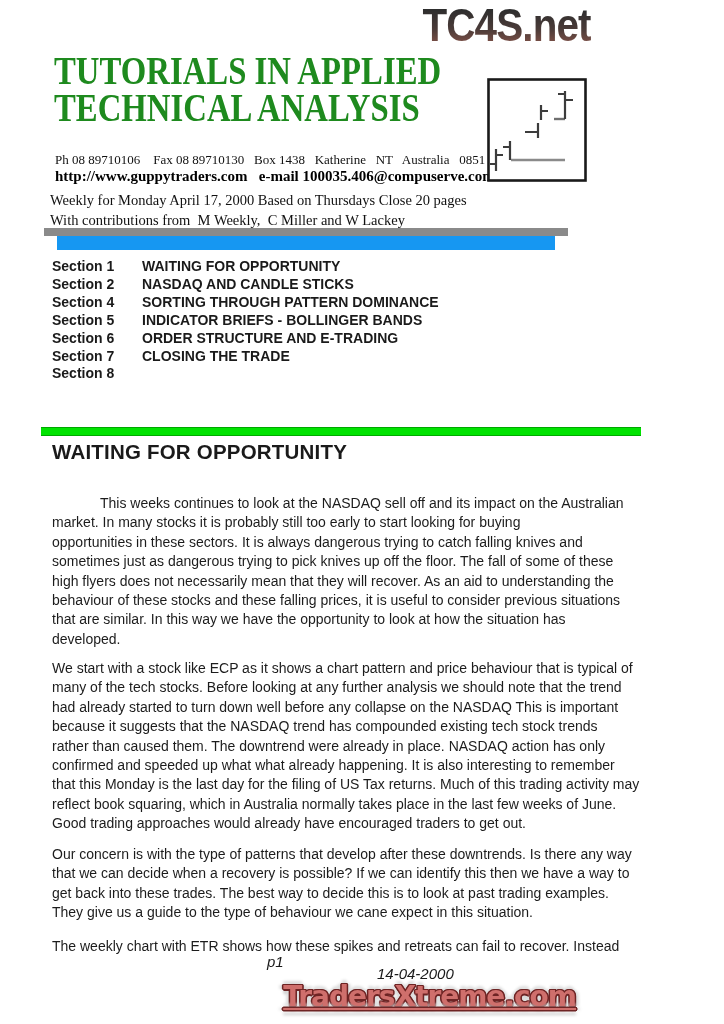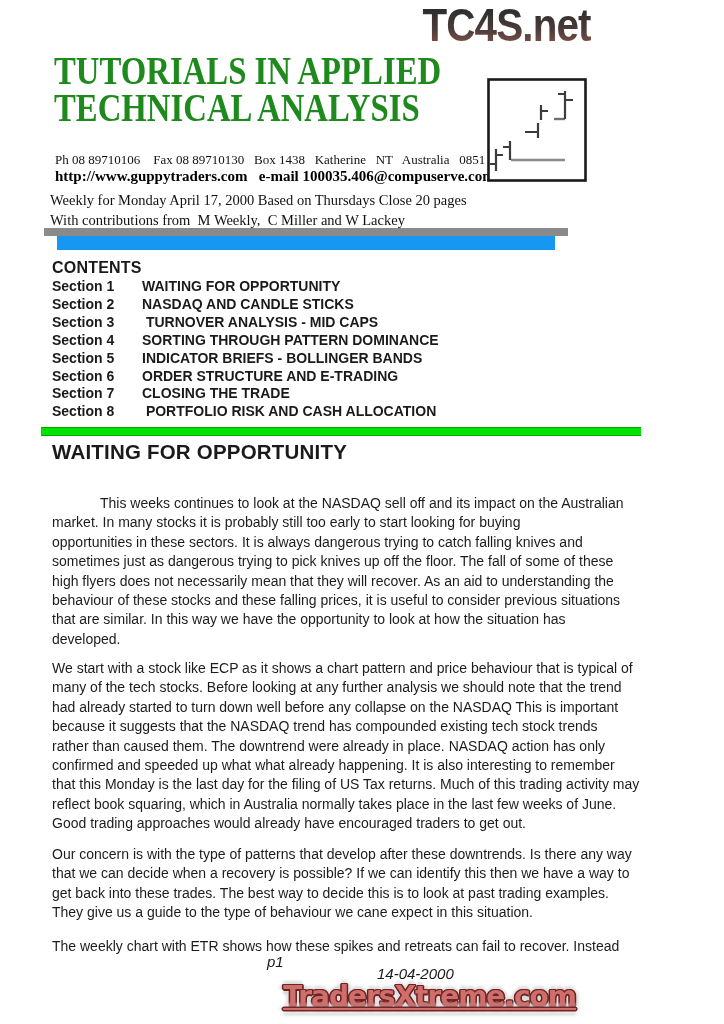--- a/index.html
+++ b/index.html
@@ -104,52 +104,46 @@
                M38 54 H45 M51 45 V60 M45 54 H51
                M54 27 V42 M54 33 H61
                M78 13 V41 M71 16 H78 M78 22 H86" stroke="#3c3c3c" stroke-width="2.2" fill="none"></path>
     </svg>
   </div>
 
   <div class="bar-gray"></div>
   <div class="bar-blue"></div>
 
   <div class="contents">
-    <div class="contents-heading">CONTENTS</div>
     <div class="toc-row">
       <span class="toc-label">Section 1</span>
       <span class="toc-title">WAITING FOR OPPORTUNITY</span>
     </div>
     <div class="toc-row">
       <span class="toc-label">Section 2</span>
       <span class="toc-title">NASDAQ AND CANDLE STICKS</span>
-    </div>
-    <div class="toc-row">
-      <span class="toc-label">Section 3</span>
-      <span class="toc-title"> TURNOVER ANALYSIS - MID CAPS</span>
     </div>
     <div class="toc-row">
       <span class="toc-label">Section 4</span>
       <span class="toc-title">SORTING THROUGH PATTERN DOMINANCE</span>
     </div>
     <div class="toc-row">
       <span class="toc-label">Section 5</span>
       <span class="toc-title">INDICATOR BRIEFS - BOLLINGER BANDS</span>
     </div>
     <div class="toc-row">
       <span class="toc-label">Section 6</span>
       <span class="toc-title">ORDER STRUCTURE AND E-TRADING</span>
     </div>
     <div class="toc-row">
       <span class="toc-label">Section 7</span>
       <span class="toc-title">CLOSING THE TRADE</span>
     </div>
     <div class="toc-row">
       <span class="toc-label">Section 8</span>
-      <span class="toc-title"> PORTFOLIO RISK AND CASH ALLOCATION</span>
     </div>
   </div>
 
   <div class="bar-green"></div>
 
   <div class="article-heading">WAITING FOR OPPORTUNITY</div>
 
   <div class="para para1">This weeks continues to look at the NASDAQ sell off and its impact on the Australian
 market. In many stocks it is probably still too early to start looking for buying
 opportunities in these sectors. It is always dangerous trying to catch falling knives and

